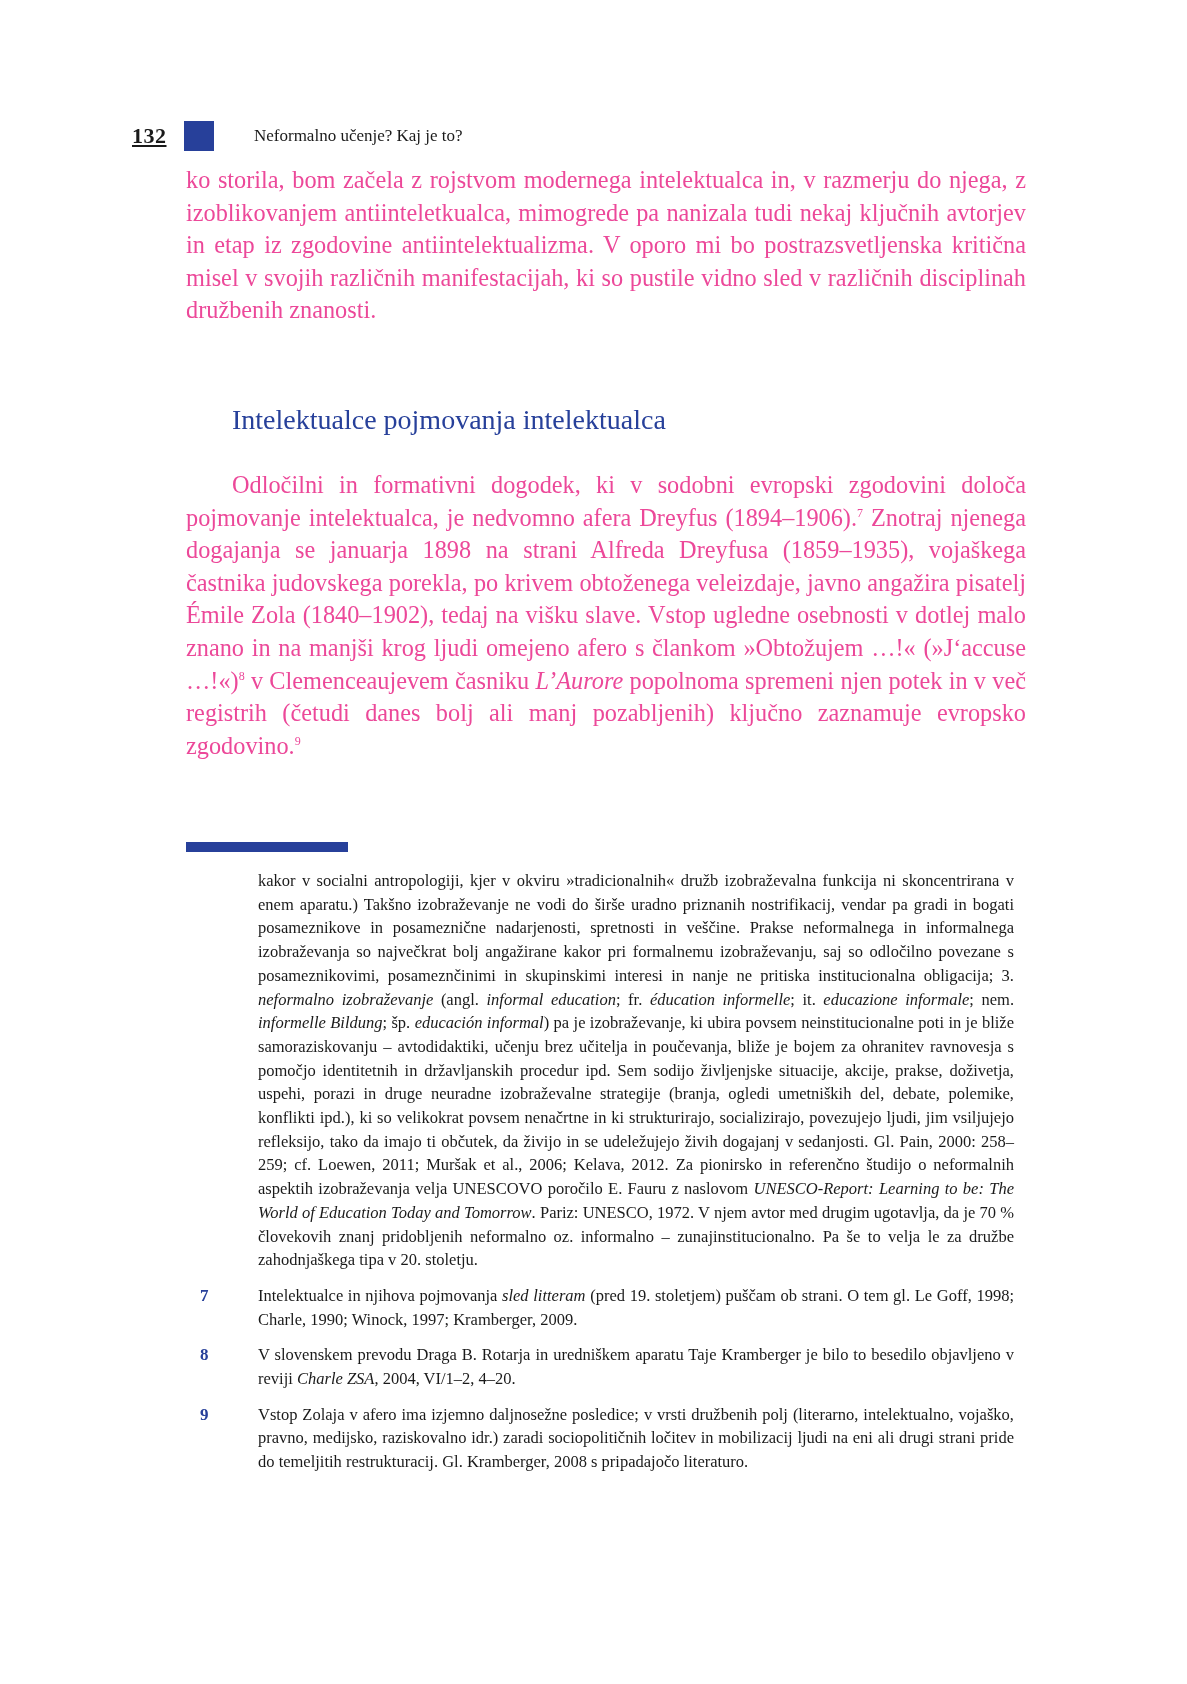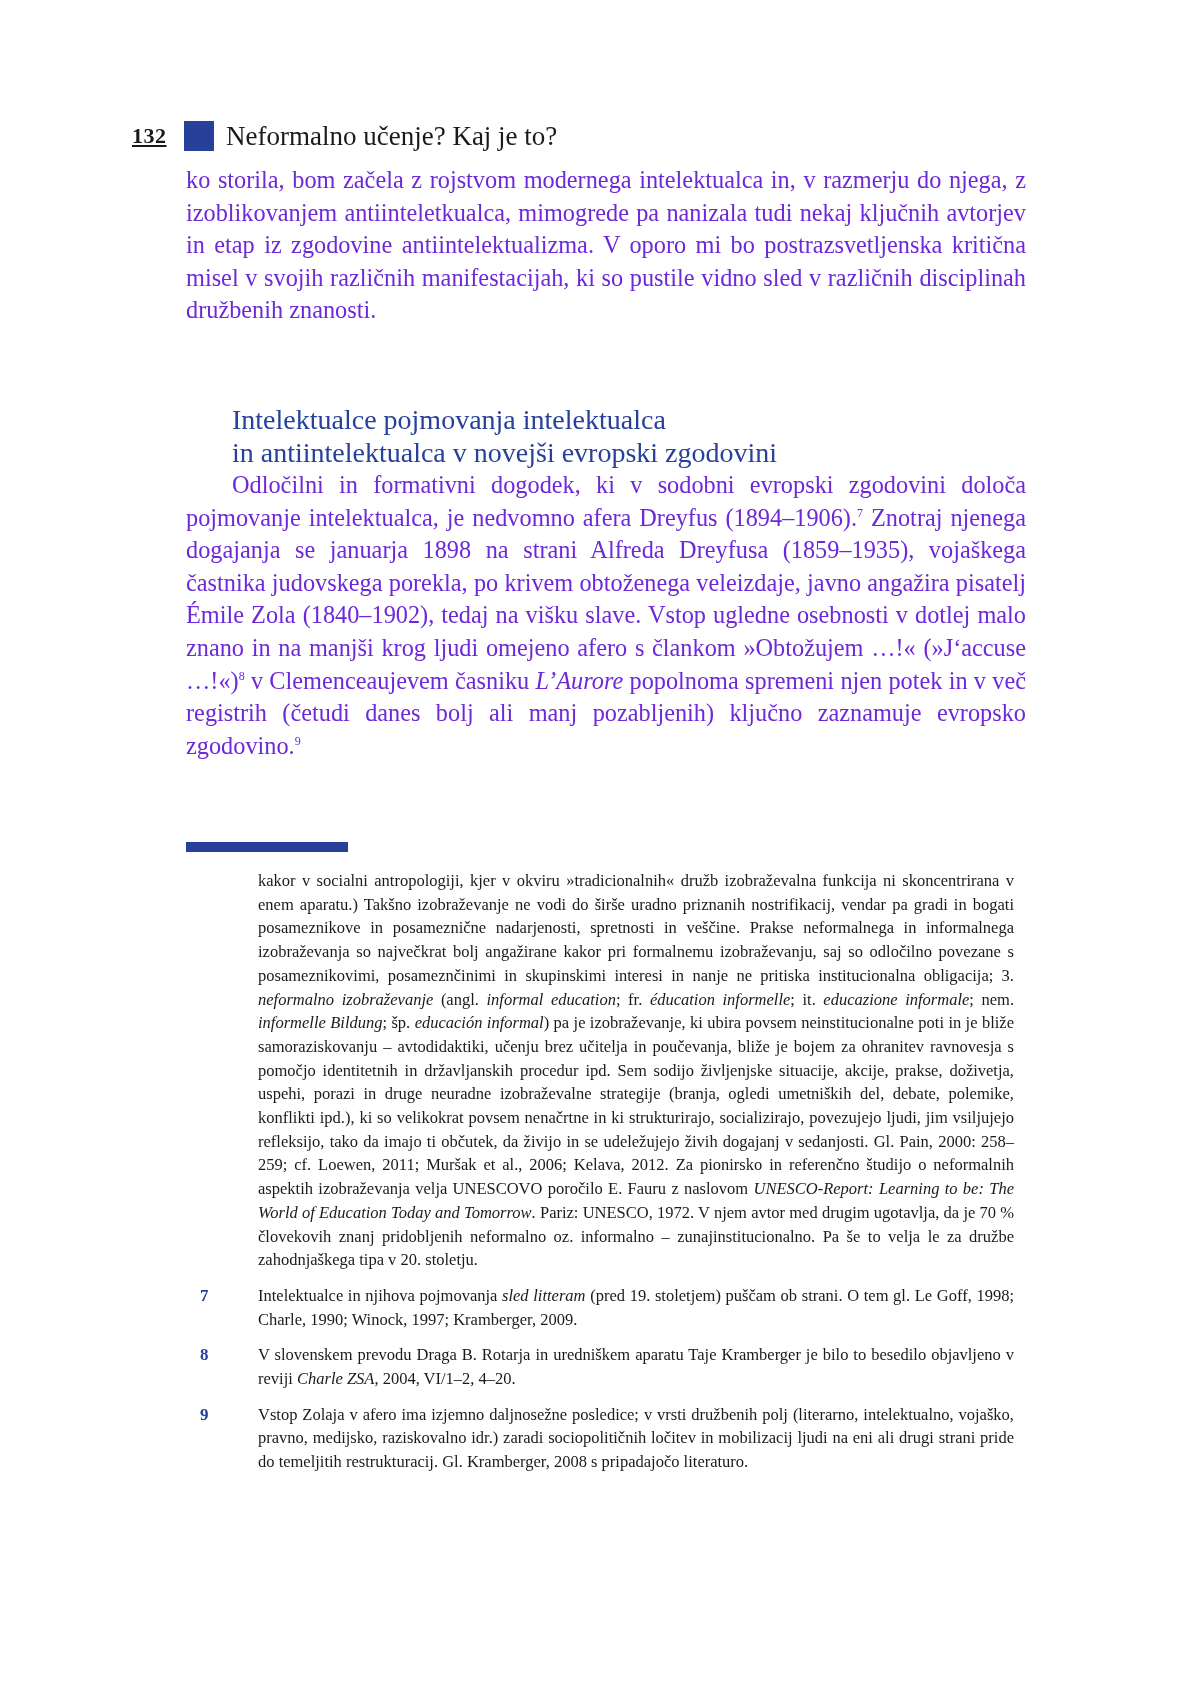--- a/index.html
+++ b/index.html
@@ -2,23 +2,23 @@
 <html><head>
 <meta charset="utf-8">
 <style>
   html, body { margin: 0; padding: 0; background: #ffffff; }
   body { width: 1187px; height: 1684px; position: relative; overflow: hidden; color: #1a1a1a; }
   .page { position: absolute; left: 0; top: 0; width: 1187px; height: 1684px; }
 
   .running-head { position: absolute; top: 118px; left: 132px; height: 36px; display: flex; align-items: center; }
   .page-number { font-family: "Liberation Serif", serif; font-weight: bold; font-size: 22px; color: #1a1a1a; width: 52px; letter-spacing: 0.5px; text-decoration: underline; }
   .head-square { width: 30px; height: 30px; background: #27409a; margin-left: 0px; margin-right: 12px; }
-  .running-title { font-family: "Liberation Serif", serif; font-size: 27px; color: #1a1a1a; }
+  .running-title { font-family: "Liberation Serif", serif; font-size: 17px; color: #1a1a1a; margin-left: 28px; }
 
-  .body-text { position: absolute; left: 186px; width: 840px; font-family: "Liberation Serif", serif; font-size: 24.3px; line-height: 32.6px; text-align: justify; color: #6d28d9; hyphens: manual; }
+  .body-text { position: absolute; left: 186px; width: 840px; font-family: "Liberation Serif", serif; font-size: 24.3px; line-height: 32.6px; text-align: justify; color: #ec4899; hyphens: manual; }
   .body-text p { margin: 0; }
   .p1 { top: 164px; }
   .p-indent { text-indent: 46px; }
 
   .section-heading { position: absolute; left: 232px; top: 403px; width: 800px; font-family: "Liberation Serif", serif; font-size: 28px; line-height: 33px; color: #27409a; font-weight: normal; margin: 0; }
   .p2 { top: 469px; }
 
   sup { font-size: 12px; line-height: 0; vertical-align: super; }
   .fn-rule { position: absolute; left: 186px; top: 842px; width: 162px; height: 10px; background: #27409a; }
 
@@ -38,21 +38,20 @@
     <span class="head-square"></span>
     <span class="running-title">Neformalno učenje? Kaj je to?</span>
   </div>
 
   <div class="body-text p1">
     <p>ko storila, bom začela z rojstvom modernega intelektualca in, v razmerju do njega, z izoblikovanjem antiinteletkualca, mimogrede pa nanizala tudi nekaj ključnih avtorjev in etap iz zgodovine antiintelektualizma. V oporo mi bo postrazsvetljenska kritična misel v svojih različnih manifestacijah, ki so pustile vidno sled v različnih disciplinah družbenih znanosti.</p>
   </div>
 
   <h2 class="section-heading">
     <span>Intelektualce pojmovanja intelektualca</span><br>
-    <span>in antiintelektualca v novejši evropski zgodovini</span>
   </h2>
 
   <div class="body-text p2">
     <p class="p-indent"><span>Odločilni in formativni dogodek, ki v sodobni evropski zgodovini določa pojmovanje intelektualca, je nedvomno afera Dreyfus (1894–1906).</span><sup>7</sup><span> Znotraj njenega dogajanja se januarja 1898 na strani Alfreda Dreyfusa (1859–1935), vojaškega častnika judovskega porekla, po krivem obtoženega veleizdaje, javno angažira pisatelj Émile Zola (1840–1902), tedaj na višku slave. Vstop ugledne osebnosti v dotlej malo znano in na manjši krog ljudi omejeno afero s člankom »Obtožujem …!« (»J‘accuse …!«)</span><sup>8</sup><span> v Clemenceaujevem časniku </span><em>L’Aurore</em><span> popolnoma spremeni njen potek in v več registrih (četudi danes bolj ali manj pozabljenih) ključno zaznamuje evropsko zgodovino.</span><sup>9</sup></p>
   </div>
 
   <div class="fn-rule"></div>
 
   <div class="footnotes">
     <p><span>kakor v socialni antropologiji, kjer v okviru »tradicionalnih« družb izobraževalna funkcija ni skoncentrirana v enem aparatu.) Takšno izobraževanje ne vodi do širše uradno priznanih nostrifikacij, vendar pa gradi in bogati posameznikove in posameznične nadarjenosti, spretnosti in veščine. Prakse neformalnega in informalnega izobraževanja so največkrat bolj angažirane kakor pri formalnemu izobraževanju, saj so odločilno povezane s posameznikovimi, posameznčinimi in skupinskimi interesi in nanje ne pritiska institucionalna obligacija; 3. </span><em>neformalno izobraževanje</em><span> (angl. </span><em>informal education</em><span>; fr. </span><em>éducation informelle</em><span>; it. </span><em>educazione informale</em><span>; nem. </span><em>informelle Bildung</em><span>; šp. </span><em>educación informal</em><span>) pa je izobraževanje, ki ubira povsem neinstitucionalne poti in je bliže samoraziskovanju – avtodidaktiki, učenju brez učitelja in poučevanja, bliže je bojem za ohranitev ravnovesja s pomočjo identitetnih in državljanskih procedur ipd. Sem sodijo življenjske situacije, akcije, prakse, doživetja, uspehi, porazi in druge neuradne izobraževalne strategije (branja, ogledi umetniških del, debate, polemike, konflikti ipd.), ki so velikokrat povsem nenačrtne in ki strukturirajo, socializirajo, povezujejo ljudi, jim vsiljujejo refleksijo, tako da imajo ti občutek, da živijo in se udeležujejo živih dogajanj v sedanjosti. Gl. Pain, 2000: 258–259; cf. Loewen, 2011; Muršak et al., 2006; Kelava, 2012. Za pionirsko in referenčno študijo o neformalnih aspektih izobraževanja velja UNESCOVO poročilo E. Fauru z naslovom </span><em>UNESCO-Report: Learning to be: The World of Education Today and Tomorrow</em><span>. Pariz: UNESCO, 1972. V njem avtor med drugim ugotavlja, da je 70 % človekovih znanj pridobljenih neformalno oz. informalno – zunajinstitucionalno. Pa še to velja le za družbe zahodnjaškega tipa v 20. stoletju.</span></p>

